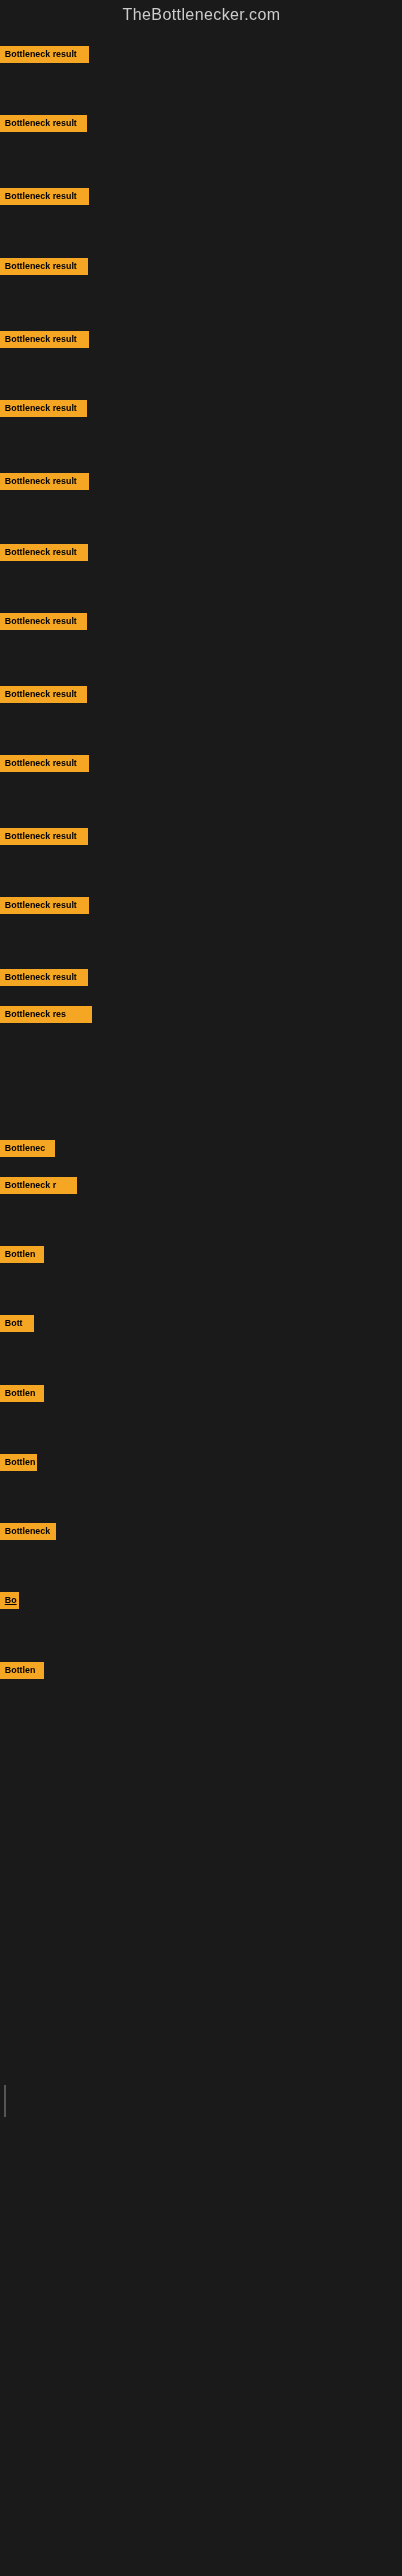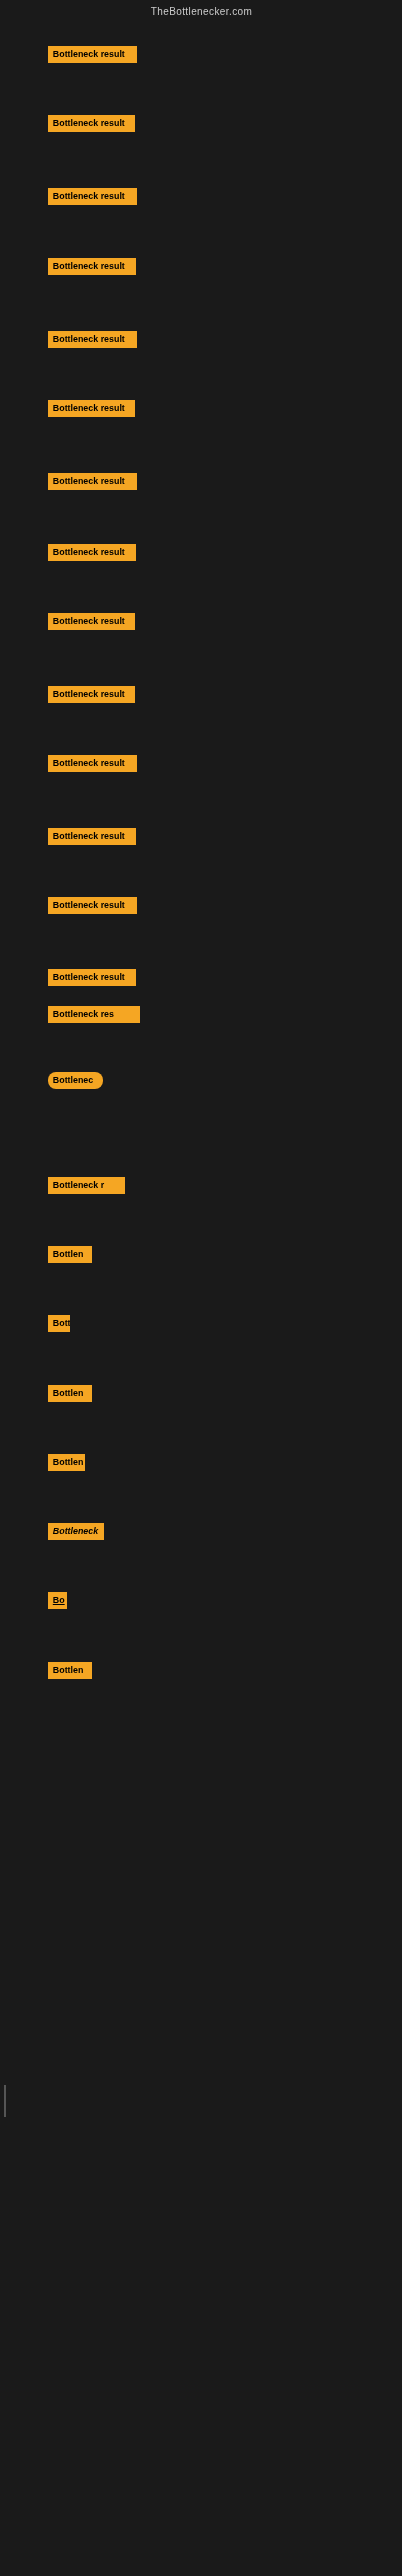--- a/index.html
+++ b/index.html
@@ -12,37 +12,36 @@
       width: 403px;
       min-height: 2576px;
       background-color: #1a1a1a;
       font-family: Arial, sans-serif;
       position: relative;
     }
 
     .site-title {
       text-align: center;
       color: #cccccc;
-      font-size: 10px;
+      font-size: 16px;
       padding: 6.4px 0 3.2px 0;
       letter-spacing: 0.4px;
     }
 
     .bottleneck-item {
       position: absolute;
       left: 0;
       background-color: #f5a623;
       color: #000000;
       font-size: 8.9px;
       font-weight: bold;
       padding: 2.4px 4.8px;
       white-space: nowrap;
       overflow: hidden;
       line-height: 1.4;
-      margin-left: 48px;
     }
 
     .cursor-line {
       position: absolute;
       left: 4px;
       width: 1.6px;
       height: 32px;
       background-color: #555555;
     }
   </style>
@@ -60,25 +59,25 @@
     <div class="bottleneck-item" style="top: 400px; width: 87px;">Bottleneck result</div>
     <div class="bottleneck-item" style="top: 473px; width: 89px;">Bottleneck result</div>
     <div class="bottleneck-item" style="top: 544px; width: 88px;">Bottleneck result</div>
     <div class="bottleneck-item" style="top: 613px; width: 87px;">Bottleneck result</div>
     <div class="bottleneck-item" style="top: 686px; width: 87px;">Bottleneck result</div>
     <div class="bottleneck-item" style="top: 755px; width: 89px;">Bottleneck result</div>
     <div class="bottleneck-item" style="top: 828px; width: 88px;">Bottleneck result</div>
     <div class="bottleneck-item" style="top: 897px; width: 89px;">Bottleneck result</div>
     <div class="bottleneck-item" style="top: 969px; width: 88px;">Bottleneck result</div>
     <div class="bottleneck-item" style="top: 1006px; width: 92px;">Bottleneck res</div>
-    <div class="bottleneck-item" style="top: 1072px; width: 55px; border-radius: 8px;">Bottlenec</div>
+    <div class="bottleneck-item" style="top: 1140px; width: 55px;">Bottlenec</div>
     <div class="bottleneck-item" style="top: 1177px; width: 77px;">Bottleneck r</div>
     <div class="bottleneck-item" style="top: 1246px; width: 44px;">Bottlen</div>
-    <div class="bottleneck-item" style="top: 1315px; width: 22px;">Bott</div>
+    <div class="bottleneck-item" style="top: 1315px; width: 34px;">Bott</div>
     <div class="bottleneck-item" style="top: 1385px; width: 44px;">Bottlen</div>
     <div class="bottleneck-item" style="top: 1454px; width: 37px;">Bottlen</div>
-    <div class="bottleneck-item" style="top: 1523px; width: 56px; font-style: italic;">Bottleneck</div>
+    <div class="bottleneck-item" style="top: 1523px; width: 56px;">Bottleneck</div>
     <div class="bottleneck-item" style="top: 1592px; width: 19.3px; text-decoration: underline;">Bo</div>
     <div class="bottleneck-item" style="top: 1662px; width: 44px;">Bottlen</div>
   </div>
 
 <div class="cursor-line" style="top: 2085px;"></div>
 
 
 </body></html>

